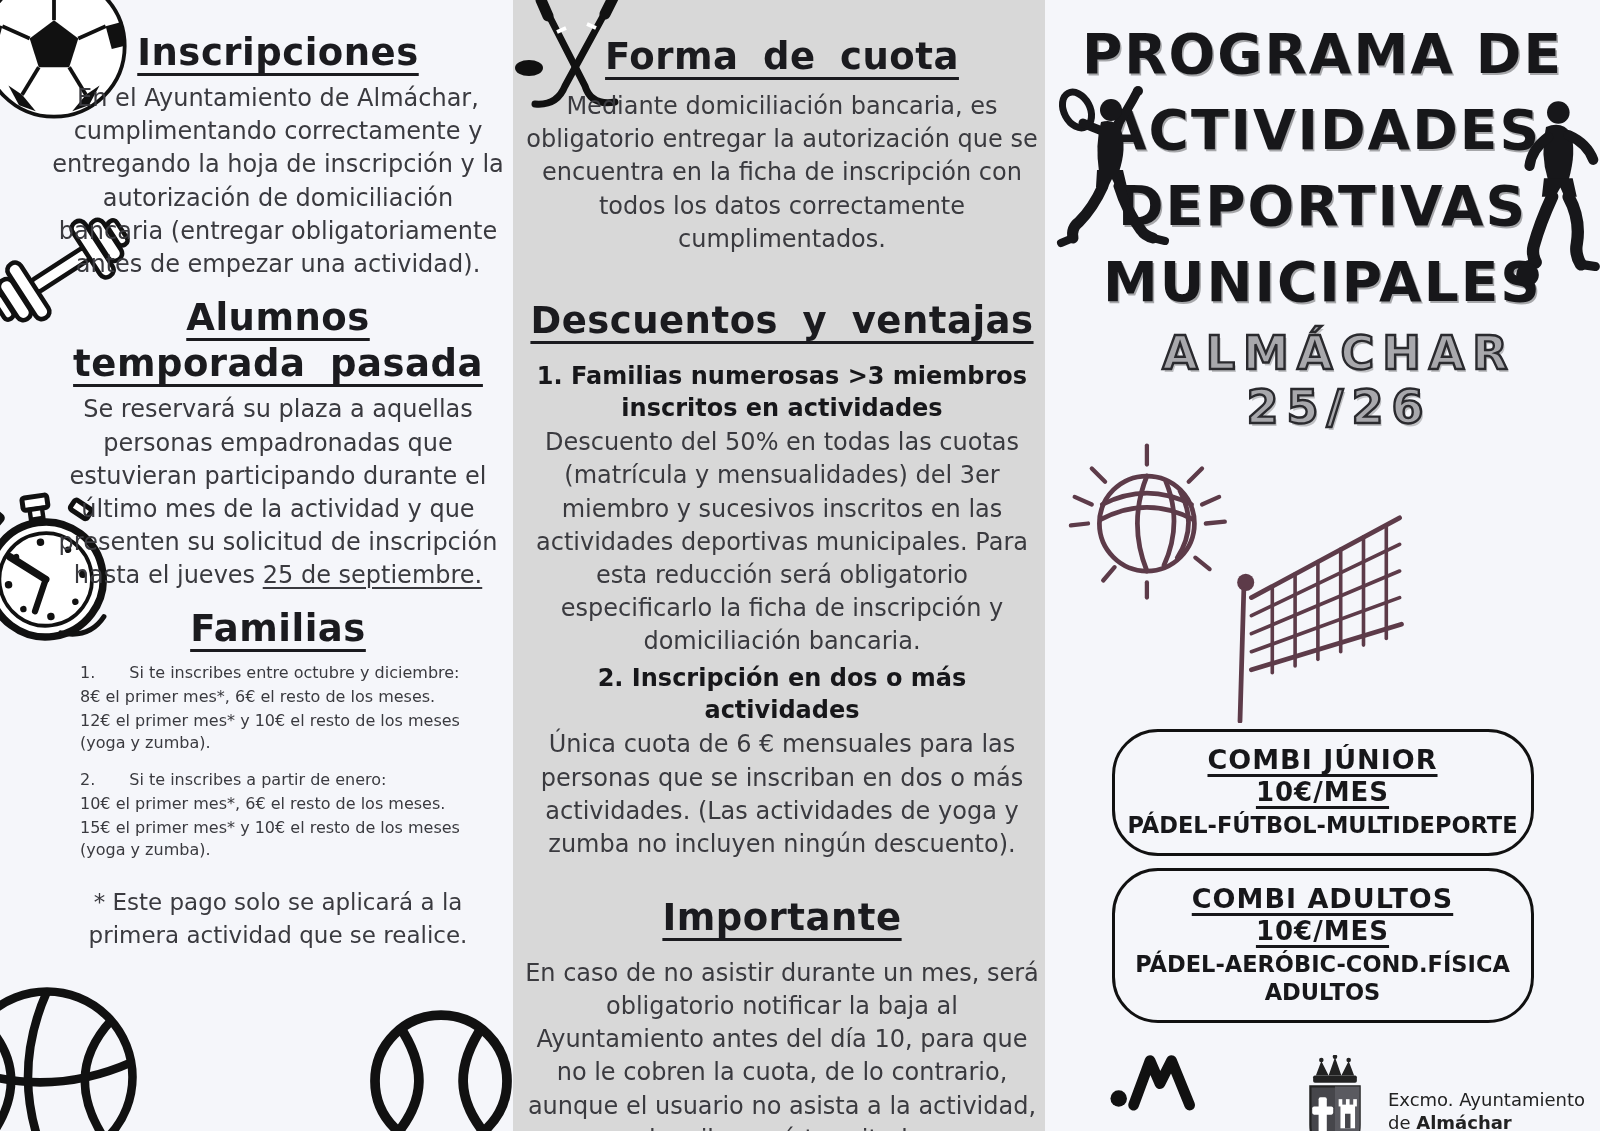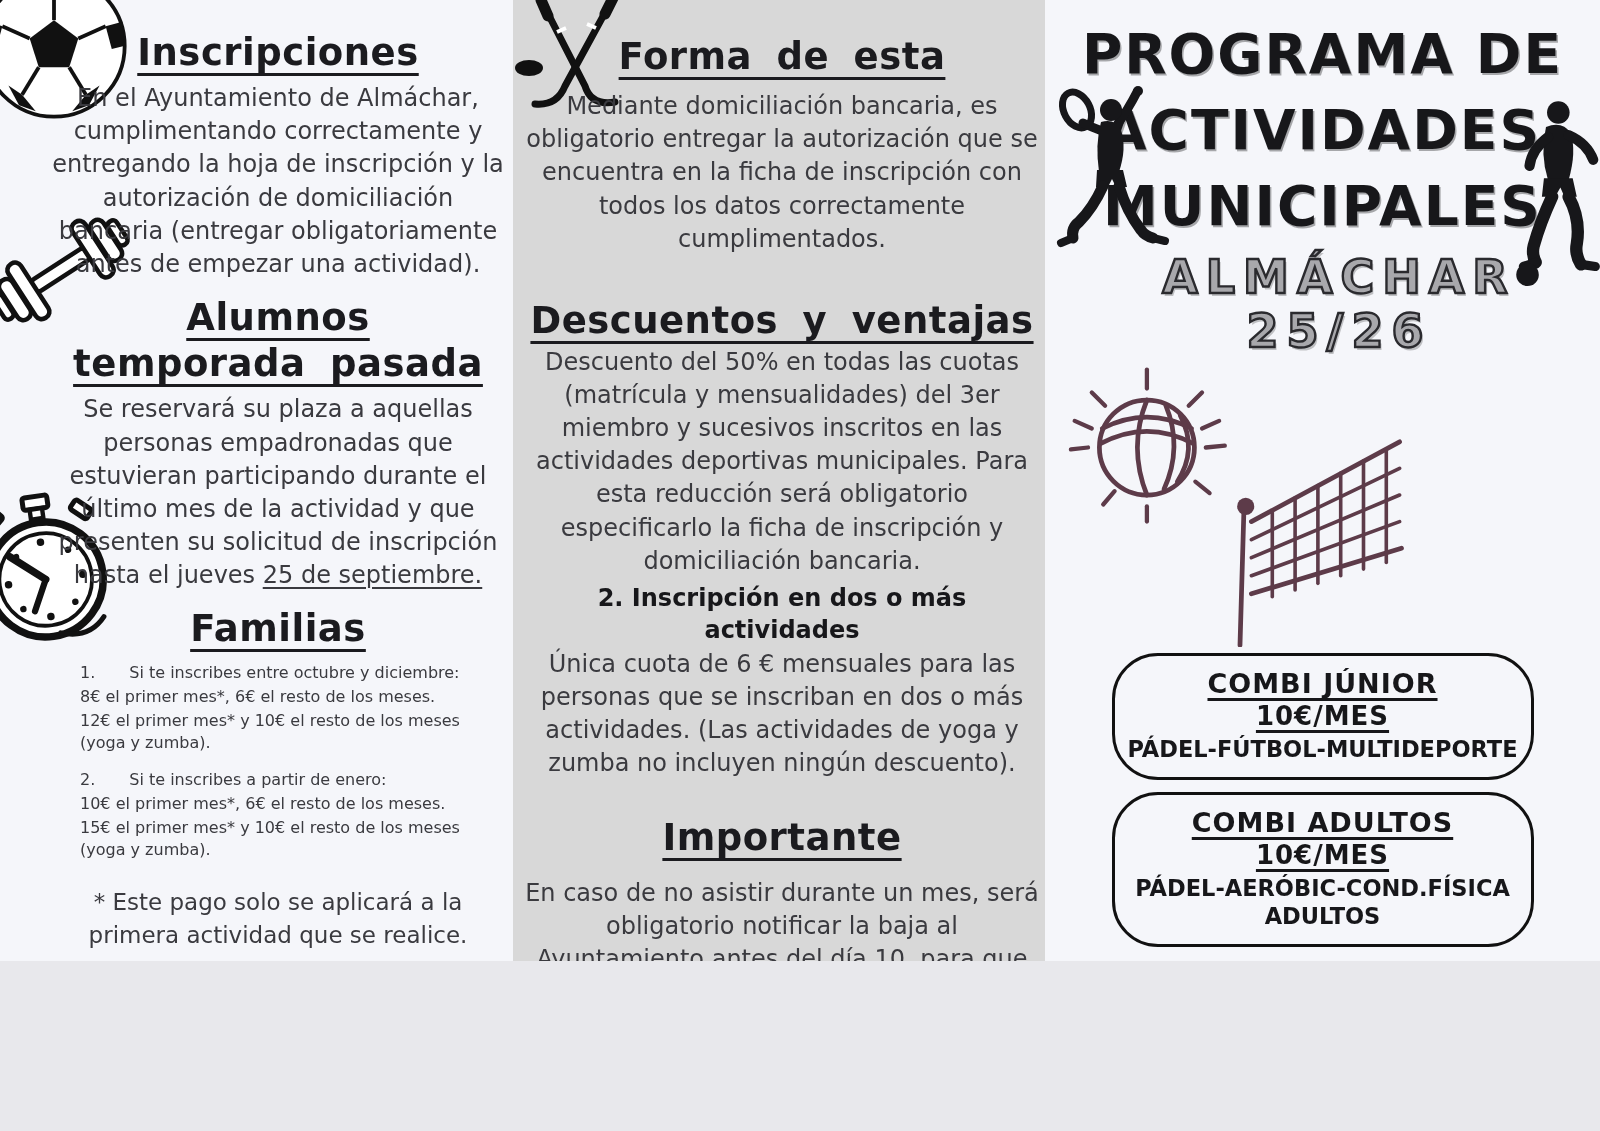--- a/index.html
+++ b/index.html
@@ -1,16 +1,16 @@
 <!DOCTYPE html>
 <html><head>
 <meta charset="utf-8">
 <style>
   html,body{margin:0;padding:0;background:#e8e8ec;}
-  .page{position:relative;width:1600px;height:961px;overflow:hidden;
+  .page{position:relative;width:1600px;height:1131px;overflow:hidden;
         background:#f5f6fa;font-family:"DejaVu Sans","Liberation Sans",sans-serif;color:#2e2e33;}
   .panel{position:absolute;top:0;height:100%;}
   .panel-left{left:0;width:513px;background:#f5f6fa;}
   .panel-mid{left:513px;width:532px;background:#d8d8d8;}
   .panel-right{left:1045px;width:555px;background:#f5f6fa;}
 
   
   .h-script{font-weight:bold;font-size:37px;color:#1b1b1f;text-align:center;
             margin:0;letter-spacing:.5px;word-spacing:.30em;line-height:1.25;}
   .h-script .u{text-decoration:underline;text-decoration-thickness:3px;text-underline-offset:8px;}
@@ -180,24 +180,25 @@
         <line x1="100" y1="4" x2="92" y2="20" stroke="#111" stroke-width="11" stroke-linecap="round"></line>
         <path d="M28,6 L72,92 Q78,112 102,108" fill="none" stroke="#111" stroke-width="7" stroke-linecap="round"></path>
         <line x1="28" y1="6" x2="35" y2="22" stroke="#111" stroke-width="11" stroke-linecap="round"></line>
         <line x1="83" y1="34" x2="74" y2="30" stroke="#fff" stroke-width="4"></line>
         <line x1="44" y1="38" x2="53" y2="34" stroke="#fff" stroke-width="4"></line>
         <ellipse cx="16" cy="74" rx="14" ry="8" fill="#111"></ellipse>
       </svg>
     </span>
 
     <div class="mid-col">
-      <h2 class="h-script"><span class="u">Forma de esta</span></h2>
+      <h2 class="h-script"><span class="u">Forma de cuota</span></h2>
       <p class="body-txt" style="margin-top:10px">Mediante domiciliación bancaria, es obligatorio entregar la autorización que se encuentra en la ficha de inscripción con todos los datos correctamente cumplimentados.</p>
 
       <h2 class="h-script" style="margin-top:42px"><span class="u">Descuentos y ventajas</span></h2>
+      <p class="bold-sub" style="margin-top:16px">1. Familias numerosas &gt;3 miembros inscritos en actividades</p>
       <p class="body-txt" style="margin-top:2px">Descuento del 50% en todas las cuotas (matrícula y mensualidades) del 3er miembro y sucesivos inscritos en las actividades deportivas municipales. Para esta reducción será obligatorio especificarlo la ficha de inscripción y domiciliación bancaria.</p>
       <p class="bold-sub" style="margin-top:4px">2. Inscripción en dos o más actividades</p>
       <p class="body-txt" style="margin-top:2px">Única cuota de 6 € mensuales para las personas que se inscriban en dos o más actividades. (Las actividades de yoga y zumba no incluyen ningún descuento).</p>
 
       <h2 class="h-script" style="margin-top:34px"><span class="u">Importante</span></h2>
       <p class="body-txt" style="margin-top:16px">En caso de no asistir durante un mes, será obligatorio notificar la baja al Ayuntamiento antes del día 10, para que no le cobren la cuota, de lo contrario, aunque el usuario no asista a la actividad, el recibo será tramitado.</p>
 
     </div>
   </section>
 
@@ -230,20 +231,21 @@
         <path d="M58,102 Q70,124 66,148 Q64,158 70,168" fill="none" stroke="#17171a" stroke-width="12" stroke-linecap="round"></path>
         <line x1="26" y1="166" x2="14" y2="170" stroke="#17171a" stroke-width="9" stroke-linecap="round"></line>
         <line x1="70" y1="168" x2="84" y2="170" stroke="#17171a" stroke-width="9" stroke-linecap="round"></line>
         <circle cx="18" cy="178" r="11" fill="#17171a"></circle>
       </svg>
     </span>
 
     <div class="title-wrap">
       <div class="title-line">PROGRAMA DE</div>
       <div class="title-line">ACTIVIDADES</div>
+      <div class="title-line">DEPORTIVAS</div>
       <div class="title-line">MUNICIPALES</div>
     </div>
 
     <div class="subtitle">ALMÁCHAR 25/26</div>
 
     <div class="volley-wrap">
       <svg width="390" height="285" viewBox="0 0 380 300">
         <g stroke="#5d3b49" fill="none" stroke-width="5" stroke-linecap="round">
           <circle cx="92" cy="90" r="50"></circle>
           <path d="M45,70 Q92,46 139,70"></path>

